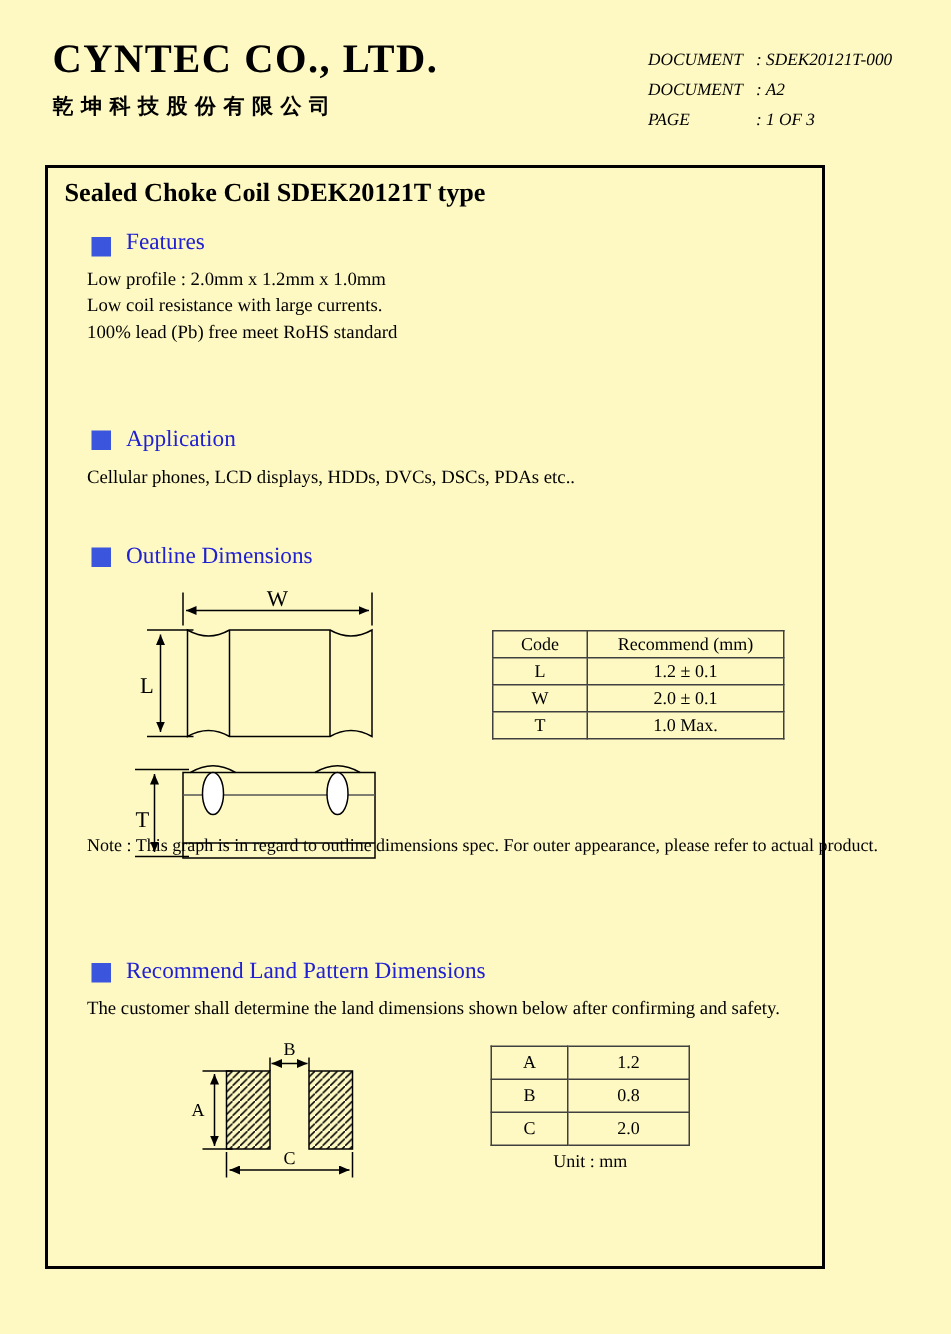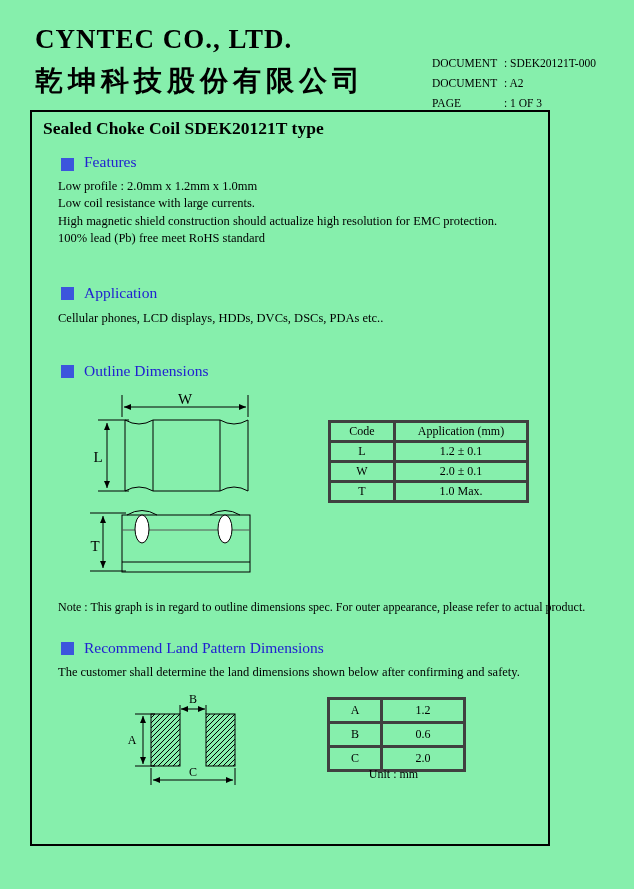--- a/index.html
+++ b/index.html
@@ -1,43 +1,43 @@
 <!DOCTYPE html>
 <html style="--heading-blue: #2121d1; --bullet-blue: #3c55dd;"><head>
 <meta charset="utf-8">
 <style>
   html,body{margin:0;padding:0;background:#fff;}
   .page{
-    position:relative;width:634px;height:889px;background:#86efac;
+    position:relative;width:634px;height:889px;background:#fef9c3;
     font-family:"Liberation Serif","DejaVu Serif",serif;color:#000;overflow:hidden;
   }
   
   .company-en{position:absolute;left:35px;top:24px;font-size:27px;font-weight:bold;letter-spacing:1px;}
-  .company-zh{position:absolute;left:35px;top:62px;font-size:28px;font-weight:bold;letter-spacing:5px;font-family:Liberation Mono, monospace;}
-  .meta{position:absolute;left:432px;top:57px;font-size:11.5px;}
+  .company-zh{position:absolute;left:35px;top:62px;font-size:14px;font-weight:bold;letter-spacing:5px;font-family:Liberation Mono, monospace;}
+  .meta{position:absolute;left:432px;top:34px;font-size:11.5px;font-style:italic;}
   .meta-row{display:grid;grid-template-columns:72px auto;margin-bottom:8px;}
   
   .main-box{position:absolute;left:30px;top:110px;width:520px;height:736px;border:2px solid #000;box-sizing:border-box;}
   .doc-title{position:absolute;left:11px;top:6px;font-size:17.5px;font-weight:bold;}
   .sec-heading{position:absolute;left:29px;display:flex;align-items:center;gap:10px;}
   .sq{width:13px;height:13px;background:var(--bullet-blue,#3c55dd);display:inline-block;}
   .sec-label{color:var(--heading-blue,#2121d1);font-size:15.5px;}
   .h-features{top:41px;align-items:flex-end;}
   .h-application{top:172px;}
   .h-outline{top:250px;}
   .h-land{top:527px;}
   .text-block{position:absolute;left:26px;font-size:12.5px;}
   .features-lines{top:66px;line-height:17.4px;width:540px;}
   .app-text{top:199px;}
-  .note-text{top:488px;font-size:12px;width:546px;}
+  .note-text{top:444px;font-size:12px;width:546px;}
   .land-text{top:553px;}
   .outline-svg{position:absolute;left:56px;top:278px;}
   .land-svg{position:absolute;left:93px;top:582px;}
   table.spec{border-collapse:collapse;font-size:12px;position:absolute;}
-  table.spec td,table.spec th{border:3px solid #404040;text-align:center;padding:0;font-weight:normal;vertical-align:middle;}
+  table.spec td,table.spec th{border:1px solid #404040;text-align:center;padding:0;font-weight:normal;vertical-align:middle;}
   .t-outline{left:296px;top:308px;}
   .t-outline th,.t-outline td{height:17px;}
   .t-outline .c1{width:62px;}
   .t-outline .c2{width:130px;}
   .t-land{left:295px;top:585px;}
   .t-land td{height:21px;}
   .t-land .c1{width:50px;}
   .t-land .c2{width:80px;}
   .unit-text{position:absolute;left:295px;top:655px;width:133px;text-align:center;font-size:12px;}
   .footer-date{position:absolute;left:531px;top:845px;font-size:12px;font-weight:bold;margin-top:47px;}
@@ -71,21 +71,20 @@
 
     <div class="doc-title">Sealed Choke Coil SDEK20121T type</div>
 
     <div class="sec-heading h-features">
       <span class="sq"></span>
       <span class="sec-label">Features</span>
     </div>
     <div class="text-block features-lines">
       <div>Low profile : 2.0mm x 1.2mm x 1.0mm</div>
       <div>Low coil resistance with large currents.</div>
-      <div>High magnetic shield construction should actualize high resolution for EMC protection.</div>
       <div>100% lead (Pb) free meet RoHS standard</div>
     </div>
 
     <div class="sec-heading h-application">
       <span class="sq"></span>
       <span class="sec-label">Application</span>
     </div>
     <div class="text-block app-text">Cellular phones, LCD displays, HDDs, DVCs, DSCs, PDAs etc..</div>
 
     <div class="sec-heading h-outline">
@@ -129,21 +128,21 @@
         <line x1="2" y1="181" x2="38" y2="181"></line>
         <line x1="15" y1="126" x2="15" y2="178" marker-start="url(#as1)" marker-end="url(#ae1)"></line>
       </g>
       <text x="7" y="161" font-size="15" text-anchor="middle">T</text>
     </svg>
 
     <table class="spec t-outline">
       <tbody>
           <tr>
         <th class="c1">Code</th>
-        <th class="c2">Application (mm)</th>
+        <th class="c2">Recommend (mm)</th>
       </tr>
       <tr>
         <td>L</td>
         <td>1.2 ± 0.1</td>
       </tr>
       <tr>
         <td>W</td>
         <td>2.0 ± 0.1</td>
       </tr>
       <tr>
@@ -192,21 +191,21 @@
     </svg>
 
     <table class="spec t-land">
       <tbody>
           <tr>
         <td class="c1">A</td>
         <td class="c2">1.2</td>
       </tr>
       <tr>
         <td>B</td>
-        <td>0.6</td>
+        <td>0.8</td>
       </tr>
       <tr>
         <td>C</td>
         <td>2.0</td>
       </tr>
     </tbody>
       </table>
 
     <div class="unit-text">Unit : mm</div>
 

